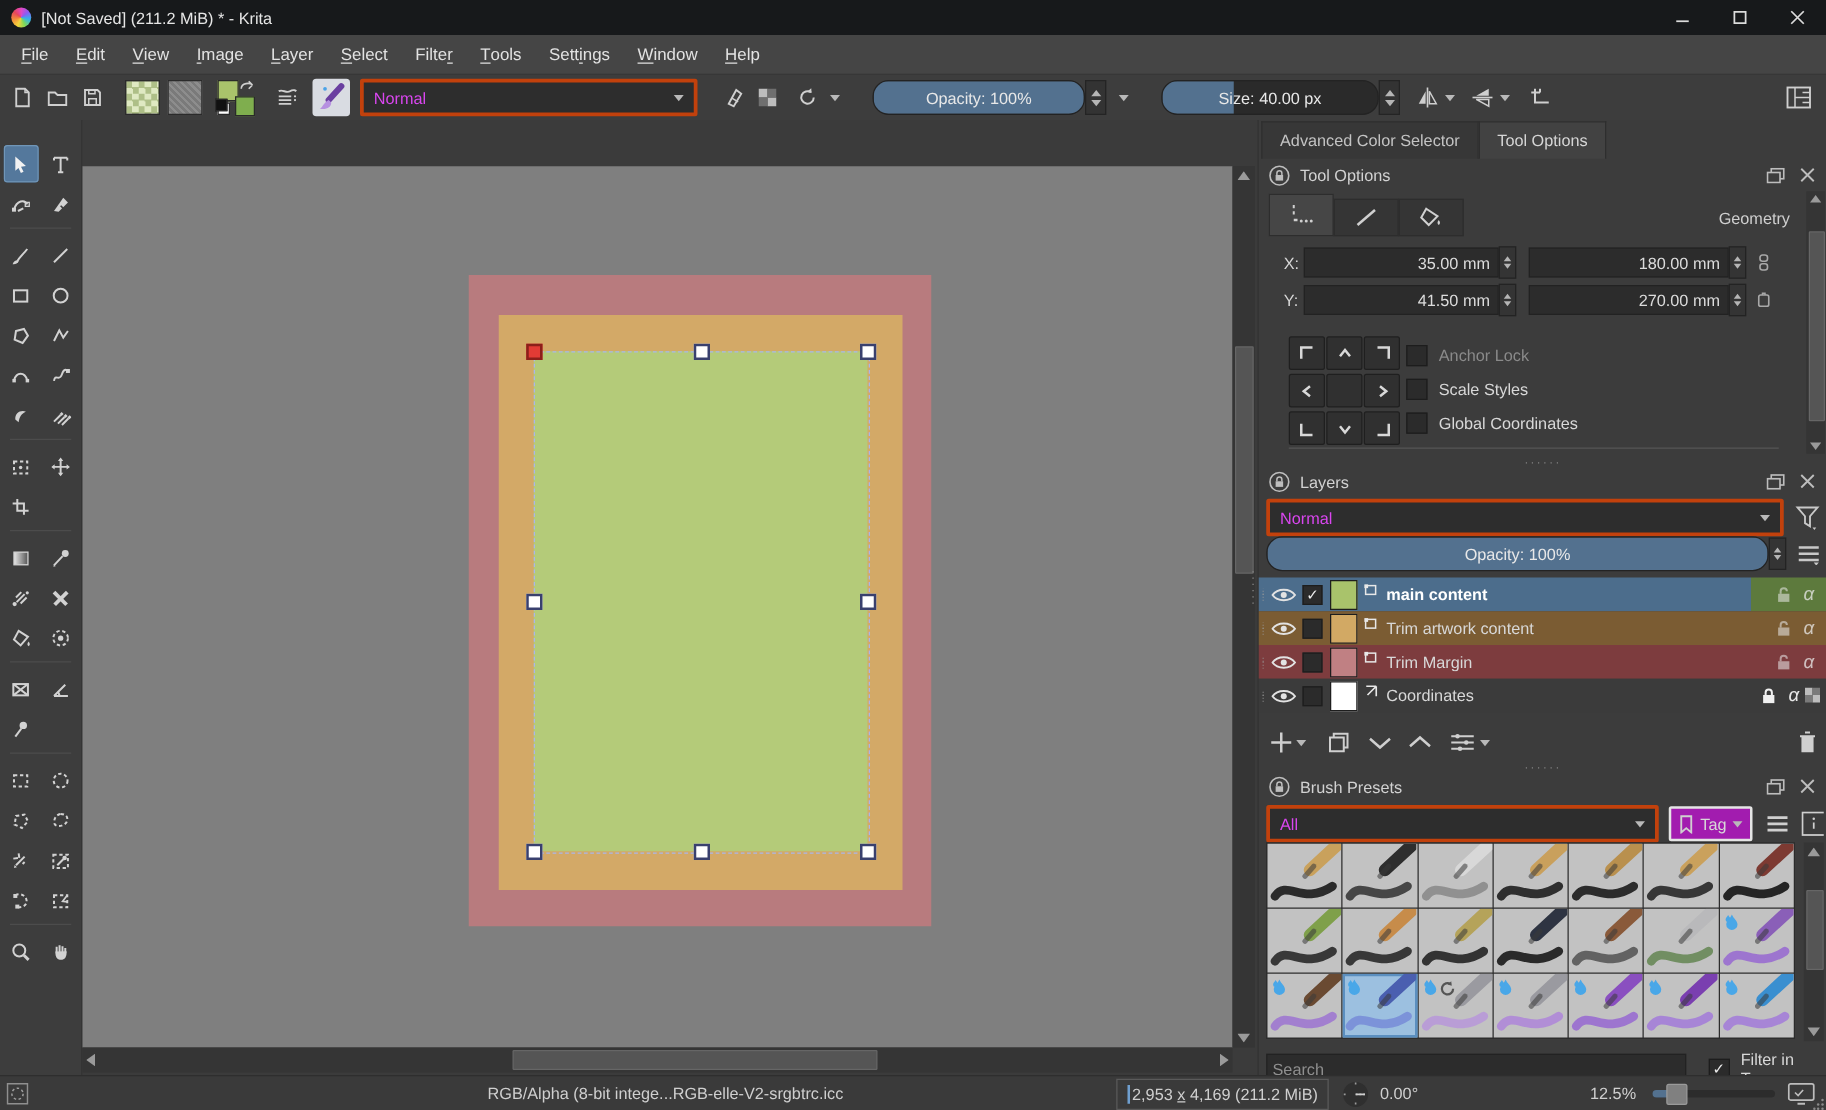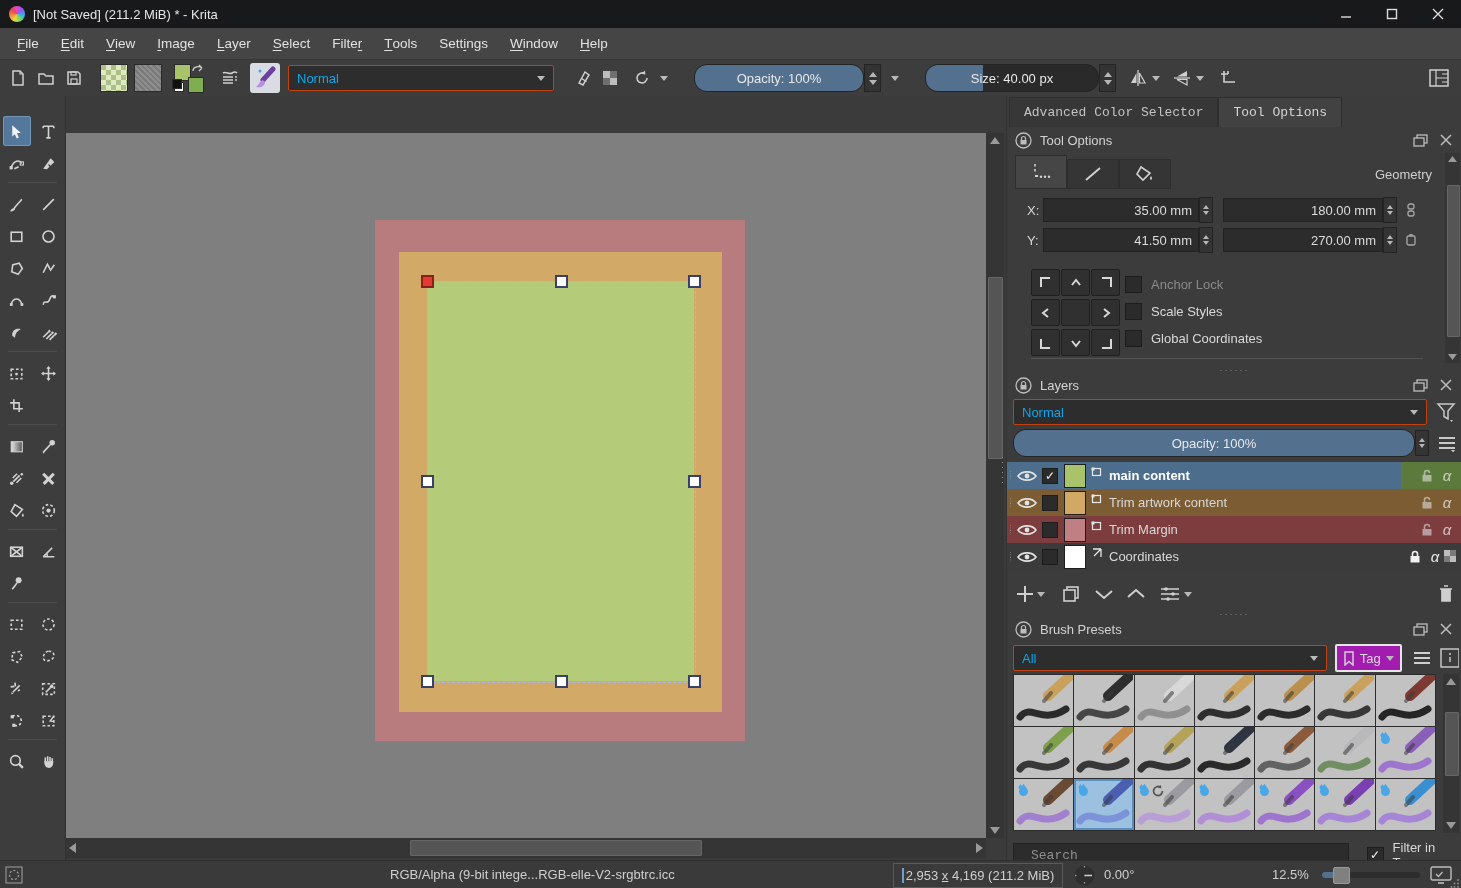--- a/index.html
+++ b/index.html
@@ -17,21 +17,21 @@
   
   #menubar{left:0;top:28px;width:1461px;height:32px;background:#454545;border-bottom:1px solid #373737;display:flex;align-items:center;padding-left:6px;box-sizing:border-box;}
   .menuitem{padding:0 11px;height:32px;display:flex;align-items:center;color:#e2e2e2;font-size:13.5px;}
   .menuitem u{text-decoration:underline;text-underline-offset:2px;}
   
   #toolbar{left:0;top:60px;width:1461px;height:36px;background:#3d3d3d;border-bottom:1px solid #333;display:flex;align-items:center;}
   .tbtn{width:28px;height:28px;display:flex;align-items:center;justify-content:center;flex:0 0 auto;}
   .swatch{width:26px;height:26px;border:1px solid #2b2b2b;flex:0 0 auto;}
   #grad-swatch{background:repeating-conic-gradient(#dfe9c2 0 25%,#aebf87 0 50%) 0 0/10px 10px;}
   #pat-swatch{background:repeating-linear-gradient(45deg,#8d8d8d 0 2px,#7a7a7a 2px 4px),#828282;}
-  .dd{height:24px;background:#2d2d2d;border:1px solid #c2410c;border-radius:2px;display:flex;align-items:center;padding:0 8px;color:#0ea5e9;}
+  .dd{height:24px;background:#2d2d2d;border:3px solid #c2410c;border-radius:2px;display:flex;align-items:center;padding:0 8px;color:#d946ef;}
   .dd .caret{margin-left:auto;}
   .caret{width:0;height:0;border-left:4px solid transparent;border-right:4px solid transparent;border-top:5px solid #b9b9b9;flex:0 0 auto;}
   .slider{position:relative;height:26px;background:#2a2a2a;border:1px solid #232323;border-radius:13px;overflow:hidden;flex:0 0 auto;}
   .slider .fill{position:absolute;left:0;top:0;bottom:0;background:#53718f;}
   .slider .lab{position:absolute;inset:0;display:flex;align-items:center;justify-content:center;color:#e8e8e8;font-size:13px;white-space:nowrap;}
   .spin{width:15px;height:26px;display:flex;flex-direction:column;justify-content:center;gap:3px;align-items:center;background:#333;border:1px solid #242424;flex:0 0 auto;}
   .spin i{width:0;height:0;border-left:4px solid transparent;border-right:4px solid transparent;}
   .spin .up{border-bottom:5px solid #b5b5b5;}
   .spin .dn{border-top:5px solid #b5b5b5;}
   
@@ -45,21 +45,21 @@
   #doctab{position:absolute;left:0;top:0;width:940px;height:37px;background:#414141;border-bottom:1px solid #2f2f2f;display:flex;align-items:center;}
   #doctab .dt-title{position:absolute;left:0;right:0;text-align:center;color:#d8d8d8;}
   #viewport{position:absolute;left:0;top:37px;width:920px;height:705px;background:#7f7f7f;overflow:hidden;}
   .handle{position:absolute;width:9px;height:9px;background:#fff;border:2px solid #39406e;}
   .handle.red{background:#e23b35;border-color:#8c1f1a;}
   
   .sb{background:#353535;}
   .sbthumb{background:#555;border:1px solid #666;border-radius:1px;}
   
   #rightpanel{left:1006px;top:96px;width:455px;height:764px;background:#3c3c3c;border-left:1px solid #323232;box-sizing:border-box;}
-  .rtab{height:30px;display:flex;align-items:center;padding:0 14px;border:1px solid #2e2e2e;border-bottom:none;color:#d5d5d5;box-sizing:border-box;font-family:Liberation Mono, monospace;}
+  .rtab{height:30px;display:flex;align-items:center;padding:0 14px;border:1px solid #2e2e2e;border-bottom:none;color:#d5d5d5;box-sizing:border-box;}
   .rtab.active{background:#424242;}
   .rtab.inactive{background:#373737;color:#c3c3c3;}
   .dockhead{display:flex;align-items:center;height:26px;padding:0 8px;color:#d2d2d2;}
   .dockhead .sp{flex:1;}
   .subtab{width:52px;height:30px;display:flex;align-items:center;justify-content:center;border:1px solid #2d2d2d;background:#353535;box-sizing:border-box;}
   .subtab.active{background:#464646;height:34px;}
   .field{height:24px;background:#2c2c2c;border:1px solid #222;display:flex;align-items:center;justify-content:flex-end;padding-right:6px;color:#dcdcdc;box-sizing:border-box;}
   .spin2{width:14px;height:26px;display:flex;flex-direction:column;justify-content:center;gap:2px;align-items:center;background:#343434;border:1px solid #232323;box-sizing:border-box;}
   .spin2 i{width:0;height:0;border-left:3.5px solid transparent;border-right:3.5px solid transparent;}
   .spin2 .up{border-bottom:4.5px solid #b5b5b5;}
@@ -73,21 +73,21 @@
   .lthumb{width:20px;height:22px;border:1px solid #1e1e1e;flex:0 0 auto;}
   .lname{margin-left:6px;white-space:nowrap;overflow:hidden;flex:1;}
   .lbadge{width:18px;text-align:center;flex:0 0 auto;color:#e0e0e0;}
   
   #presetgrid{display:grid;grid-template-columns:repeat(7,1fr);gap:1px;background:#2c2c2c;border:1px solid #2c2c2c;}
   .preset{position:relative;height:51px;background:#c2c2c2;overflow:hidden;}
   .preset.sel{background:#9cc0e0;box-shadow:inset 0 0 0 2px #5b8fc0;}
   
   #statusbar{left:0;top:860px;width:1461px;height:28px;background:#3a3a3a;border-top:1px solid #2e2e2e;color:#cfcfcf;}
   .sizebox{position:absolute;left:893px;top:2px;width:168px;height:23px;border:1px solid #5a5a5a;display:flex;align-items:center;justify-content:center;}
-  input.search{background:#2c2c2c;border:1px solid #222;color:#cfcfcf;font-family:Liberation Mono, monospace;font-size:13px;padding:0 17px;box-sizing:border-box;}
+  input.search{background:#2c2c2c;border:1px solid #222;color:#cfcfcf;font-family:Liberation Sans, sans-serif;font-size:13px;padding:0 4px;box-sizing:border-box;}
   input.search::placeholder{color:#8f8f8f;}
 </style>
 </head>
 <body>
 
 <div id="app">
 
   <div id="titlebar" class="abs row">
     <span class="appicon"></span>
     <span class="title">[Not Saved]  (211.2 MiB) * - Krita</span>
@@ -1129,21 +1129,21 @@
         <span class="cbxlab">Filter in Tag</span>
       </div>
     </div>
   </div>
 
   <div id="statusbar" class="abs">
     <svg class="abs" style="left:5px;top:5px" width="18" height="18">
         <rect x="1" y="1" width="16" height="16" fill="none" stroke="#8f8f8f" stroke-width="1.2"></rect>
         <circle cx="9" cy="9" r="4.5" fill="none" stroke="#9f9f9f" stroke-width="1.2" stroke-dasharray="2 2"></circle>
       </svg>
-    <span class="abs" style="left:390px;top:6px">RGB/Alpha (9-bit intege...RGB-elle-V2-srgbtrc.icc</span>
+    <span class="abs" style="left:390px;top:6px">RGB/Alpha (8-bit intege...RGB-elle-V2-srgbtrc.icc</span>
     <span class="sizebox">
       <span style="width:2px;height:15px;background:#6f9fd0;margin-right:2px"></span>
       <span>2,953</span>&nbsp;<span style="text-decoration:underline">x</span>&nbsp;<span>4,169 (211.2 MiB)</span>
     </span>
     <svg class="abs" style="left:1073px;top:3px" width="23" height="23">
         <circle cx="11.5" cy="11.5" r="10" fill="#2f2f2f"></circle>
         <path d="M11.5 2 V5 M11.5 18 V21 M2 11.5 H5 M11.5 11.5 H20" stroke="#9a9a9a" stroke-width="1.3" stroke-dasharray="1.5 1.5"></path>
         <path d="M11.5 11.5 H19" stroke="#cfcfcf" stroke-width="1.4"></path>
       </svg>
     <span class="abs" style="left:1104px;top:6px">0.00°</span>

